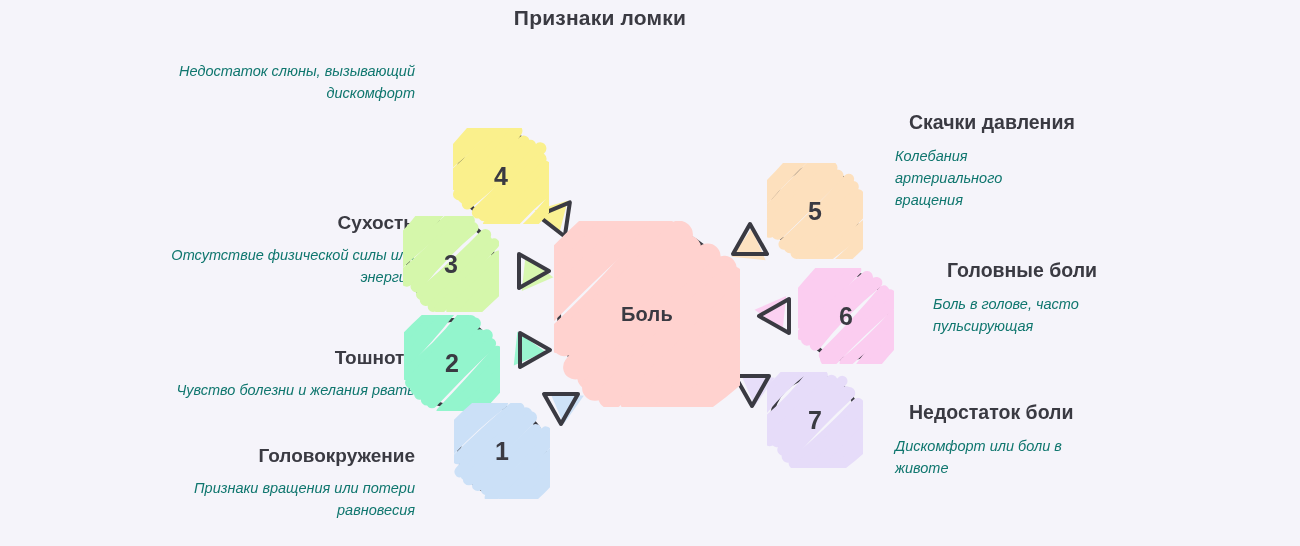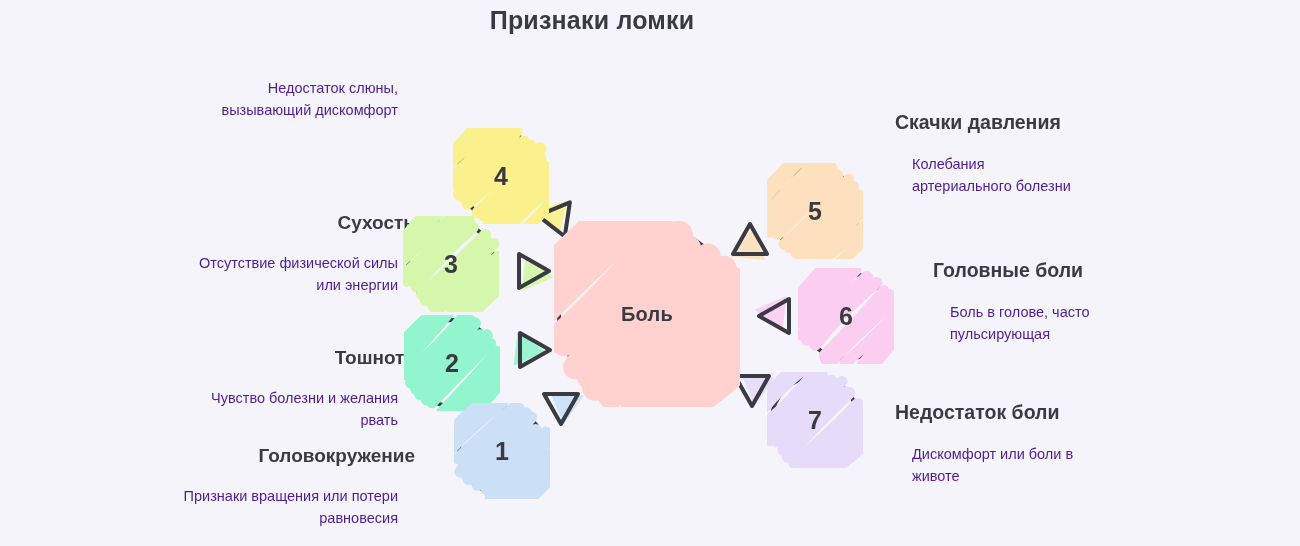--- a/index.html
+++ b/index.html
@@ -18,24 +18,24 @@
   #stage {
     position: relative;
     width: 1300px;
     height: 546px;
   }
 
   
   .page-title {
     position: absolute;
     top: 6px;
-    left: 8px;
+    left: 16px;
     width: 1168px;
     text-align: center;
-    font-size: 25px;
+    font-size: 21px;
     font-weight: bold;
     color: #3a3a42;
     letter-spacing: 0.2px;
   }
 
   
   .side-col {
     position: absolute;
     width: 250px;
   }
@@ -47,25 +47,26 @@
   .blk-title {
     font-size: 19px;
     font-weight: bold;
     color: #3a3a42;
     line-height: 1.33;
     margin: 0 0 9px 0;
   }
   .blk-desc {
     font-size: 14.5px;
     font-weight: normal;
-    color: #4c1d95;
+    color: #0f766e;
     line-height: 1.52;
-    margin: 17px;
-  }
-  .side-col.right .blk-title { font-size: 19.5px; }
+    margin: 0;
+    font-style: italic;
+  }
+  .side-col.right .blk-title { font-size: 19.5px; margin-left: 14px; }
   .side-col.right .blk-desc  { width: 175px; }
 
   
   .node {
     position: absolute;
     border-radius: 50%;
     box-sizing: border-box;
     border: 4px solid #3a3a42;
     display: flex;
     align-items: center;
@@ -140,21 +141,21 @@
     </div>
     <div class="blk" style="top:443px;">
       <div class="blk-title">Головокружение</div>
       <div class="blk-desc">Признаки вращения или потери равновесия</div>
     </div>
   </div>
 
   <div class="side-col right">
     <div class="blk" style="top:110px;">
       <div class="blk-title">Скачки давления</div>
-      <div class="blk-desc">Колебания артериального болезни</div>
+      <div class="blk-desc">Колебания артериального вращения</div>
     </div>
     <div class="blk" style="top:258px; left:38px;">
       <div class="blk-title">Головные боли</div>
       <div class="blk-desc">Боль в голове, часто пульсирующая</div>
     </div>
     <div class="blk" style="top:400px;">
       <div class="blk-title">Недостаток боли</div>
       <div class="blk-desc">Дискомфорт или боли в животе</div>
     </div>
   </div>

